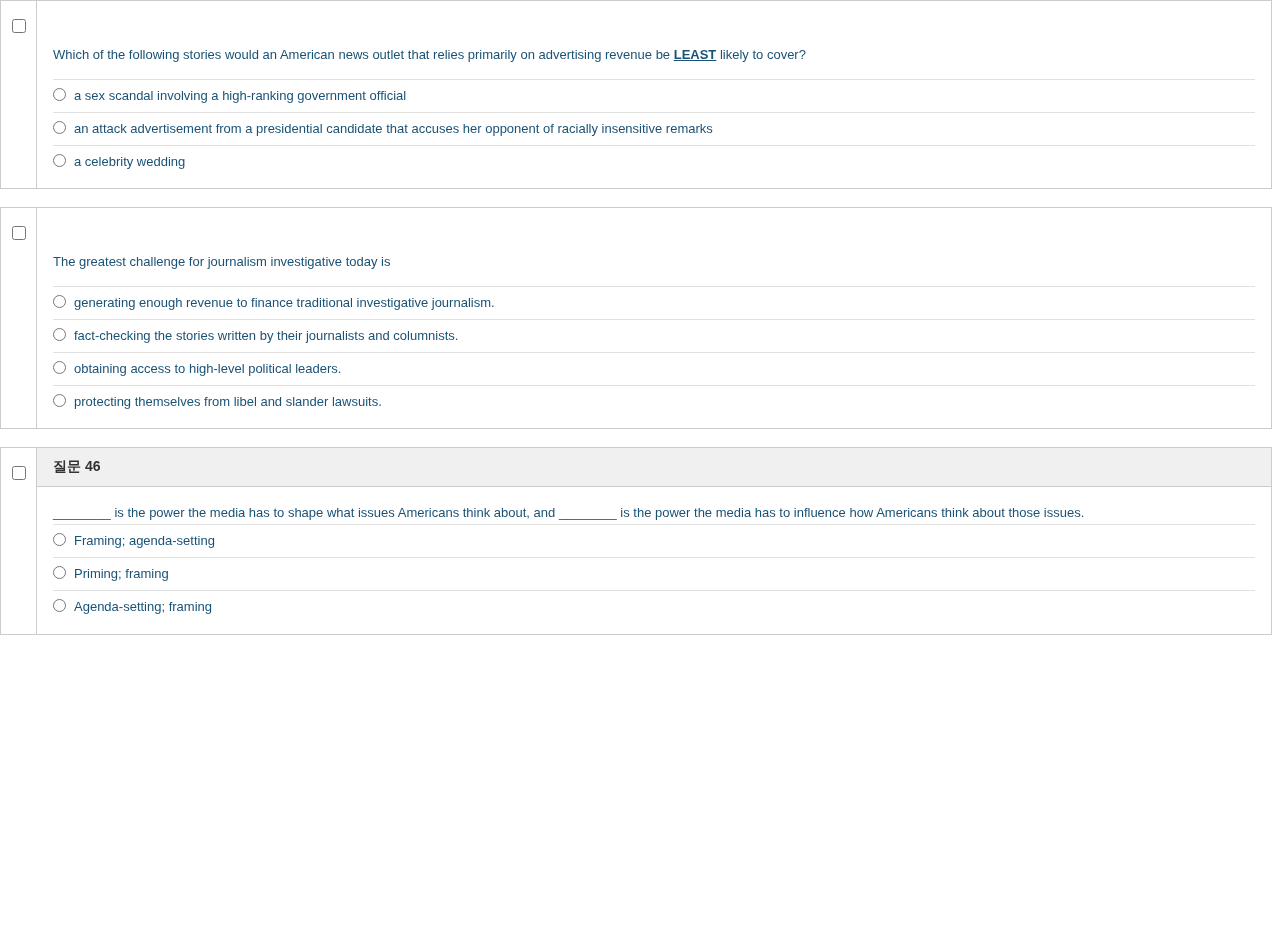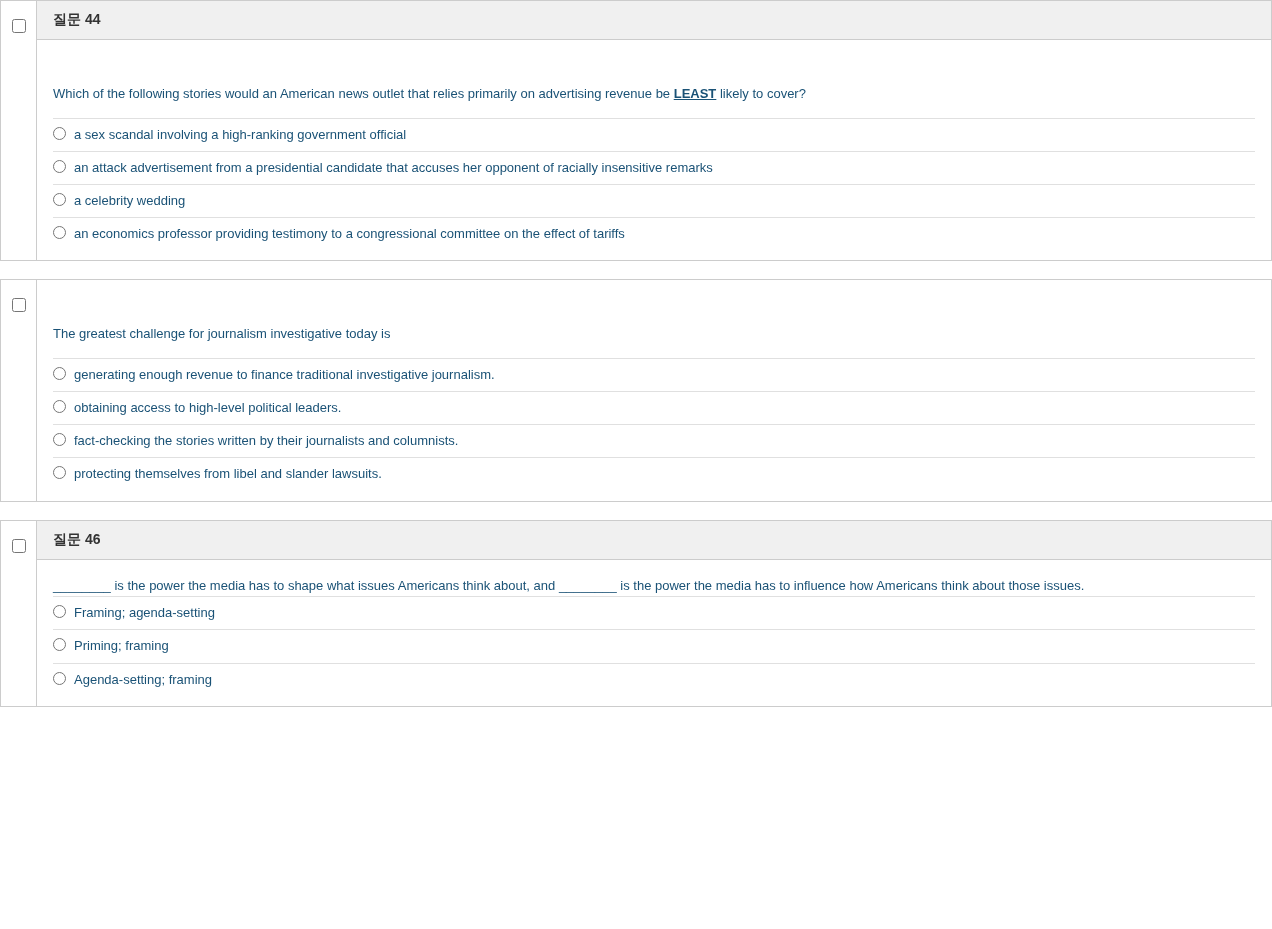--- a/index.html
+++ b/index.html
@@ -80,65 +80,58 @@
     }
   </style>
 </head>
 <body>
 
 <div class="question-block">
   <div class="checkbox-col">
     <input type="checkbox" style="">
   </div>
   <div class="question-content">
-    <div class="question-header">
-      <span>질문 44</span>
-    </div>
     <div class="question-body">
       <div class="question-text">
         Which of the following stories would an American news outlet that relies primarily on advertising revenue be <strong>LEAST</strong> likely to cover?
       </div>
       <div class="option-row">
         <input type="radio" name="q44" class="option-radio" style="">
         <span class="option-label">a sex scandal involving a high-ranking government official</span>
       </div>
       <div class="option-row">
         <input type="radio" name="q44" class="option-radio" style="">
         <span class="option-label">an attack advertisement from a presidential candidate that accuses her opponent of racially insensitive remarks</span>
       </div>
       <div class="option-row">
         <input type="radio" name="q44" class="option-radio" style="">
         <span class="option-label">a celebrity wedding</span>
-      </div>
-      <div class="option-row">
-        <input type="radio" name="q44" class="option-radio" style="">
-        <span class="option-label">an economics professor providing testimony to a congressional committee on the effect of tariffs</span>
       </div>
     </div>
   </div>
 </div>
 
 <div class="question-block">
   <div class="checkbox-col">
     <input type="checkbox" style="">
   </div>
   <div class="question-content">
     <div class="question-body">
       <div class="question-text">The greatest challenge for journalism investigative today is</div>
       <div class="option-row">
         <input type="radio" name="q45" class="option-radio" style="">
         <span class="option-label">generating enough revenue to finance traditional investigative journalism.</span>
       </div>
       <div class="option-row">
         <input type="radio" name="q45" class="option-radio" style="">
-        <span class="option-label">obtaining access to high-level political leaders.</span>
+        <span class="option-label">fact-checking the stories written by their journalists and columnists.</span>
       </div>
       <div class="option-row">
         <input type="radio" name="q45" class="option-radio" style="">
-        <span class="option-label">fact-checking the stories written by their journalists and columnists.</span>
+        <span class="option-label">obtaining access to high-level political leaders.</span>
       </div>
       <div class="option-row">
         <input type="radio" name="q45" class="option-radio" style="">
         <span class="option-label">protecting themselves from libel and slander lawsuits.</span>
       </div>
     </div>
   </div>
 </div>
 
 <div class="question-block">

